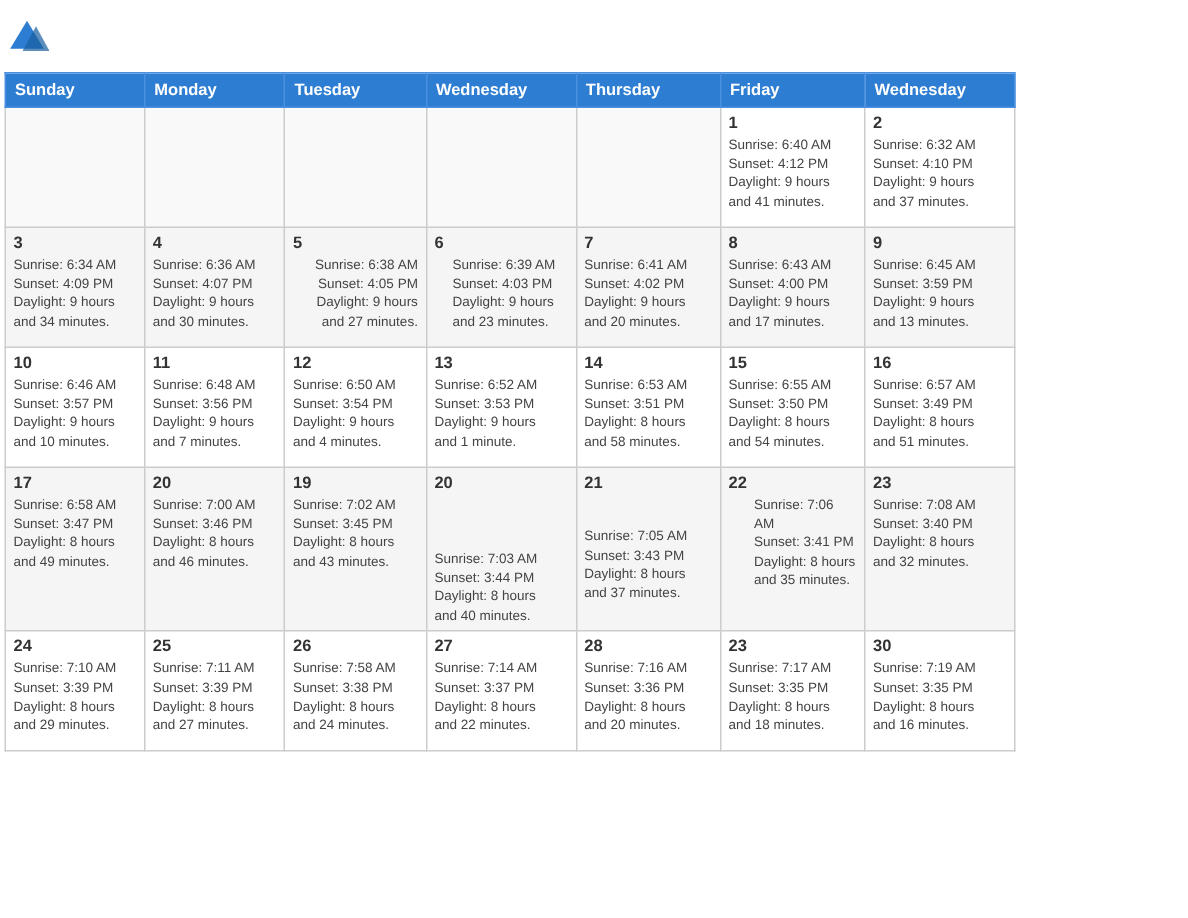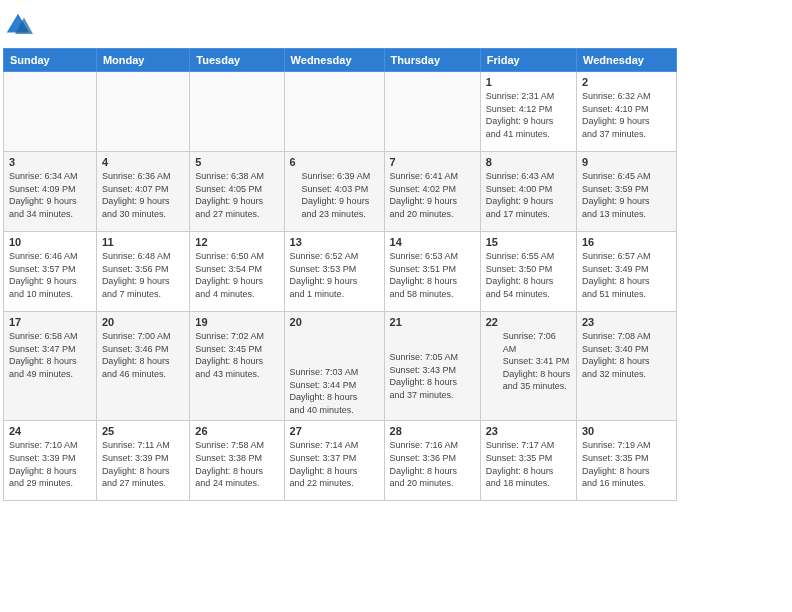--- a/index.html
+++ b/index.html
@@ -126,21 +126,21 @@
     </thead>
     <tbody id="calendar-body">
     <tr>
           <td class="empty"></td>
           <td class="empty"></td>
           <td class="empty"></td>
           <td class="empty"></td>
           <td class="empty"></td>
           <td>
             <span class="day-num">1</span>
-            <div class="day-info" style="white-space: pre-line;">Sunrise: 2:31 AM
+            <div class="day-info" style="white-space: pre-line;">Sunrise: 6:40 AM
 Sunset: 4:12 PM
 Daylight: 9 hours
 and 41 minutes.</div>
           </td>
           <td>
             <span class="day-num">2</span>
             <div class="day-info" style="white-space: pre-line;">Sunrise: 6:32 AM
 Sunset: 4:10 PM
 Daylight: 9 hours
 and 37 minutes.</div>
@@ -156,21 +156,21 @@
           </td>
           <td>
             <span class="day-num">4</span>
             <div class="day-info" style="white-space: pre-line;">Sunrise: 6:36 AM
 Sunset: 4:07 PM
 Daylight: 9 hours
 and 30 minutes.</div>
           </td>
           <td>
             <span class="day-num">5</span>
-            <div class="day-info" style="white-space: pre-line;">Sunrise: 6:38 AM
+            <div class="day-info" style="white-space: pre-line; text-align: right;">Sunrise: 6:38 AM
 Sunset: 4:05 PM
 Daylight: 9 hours
 and 27 minutes.</div>
           </td>
           <td>
             <span class="day-num">6</span>
             <div class="day-info" style="white-space: pre-line; margin-left: 12px;">Sunrise: 6:39 AM
 Sunset: 4:03 PM
 Daylight: 9 hours
 and 23 minutes.</div>

